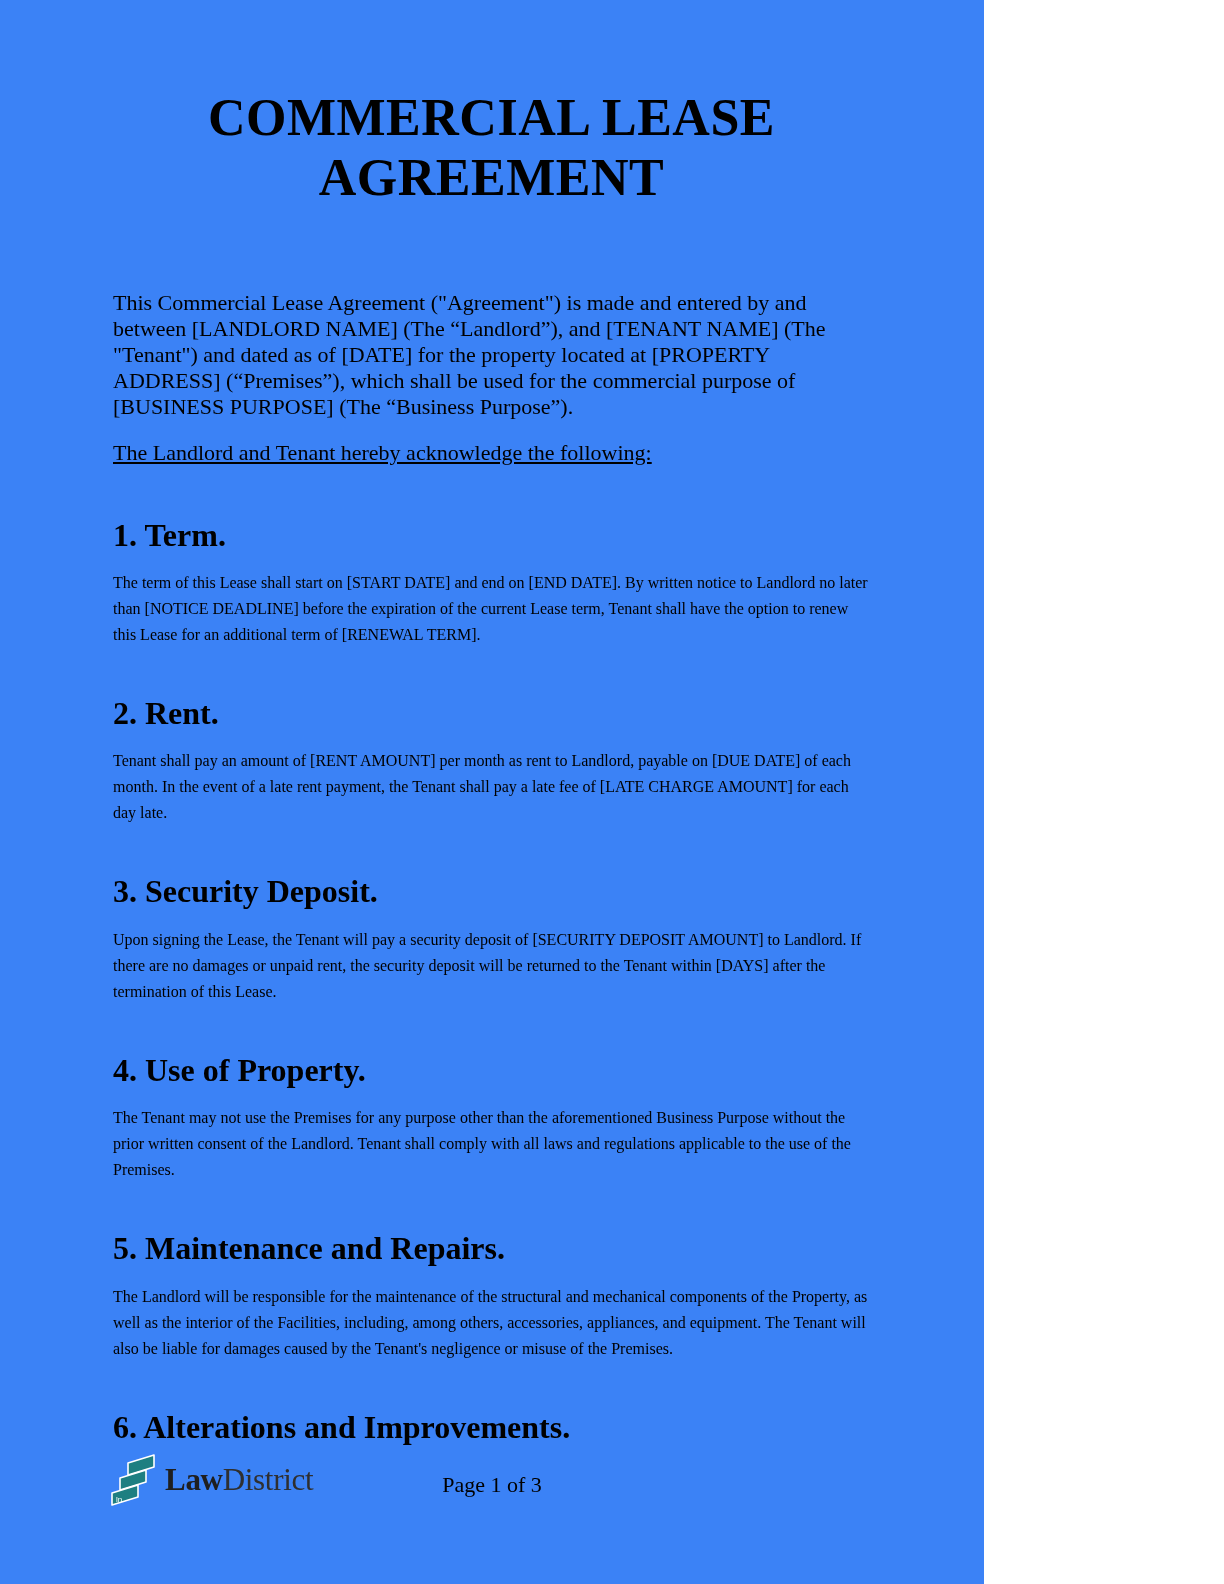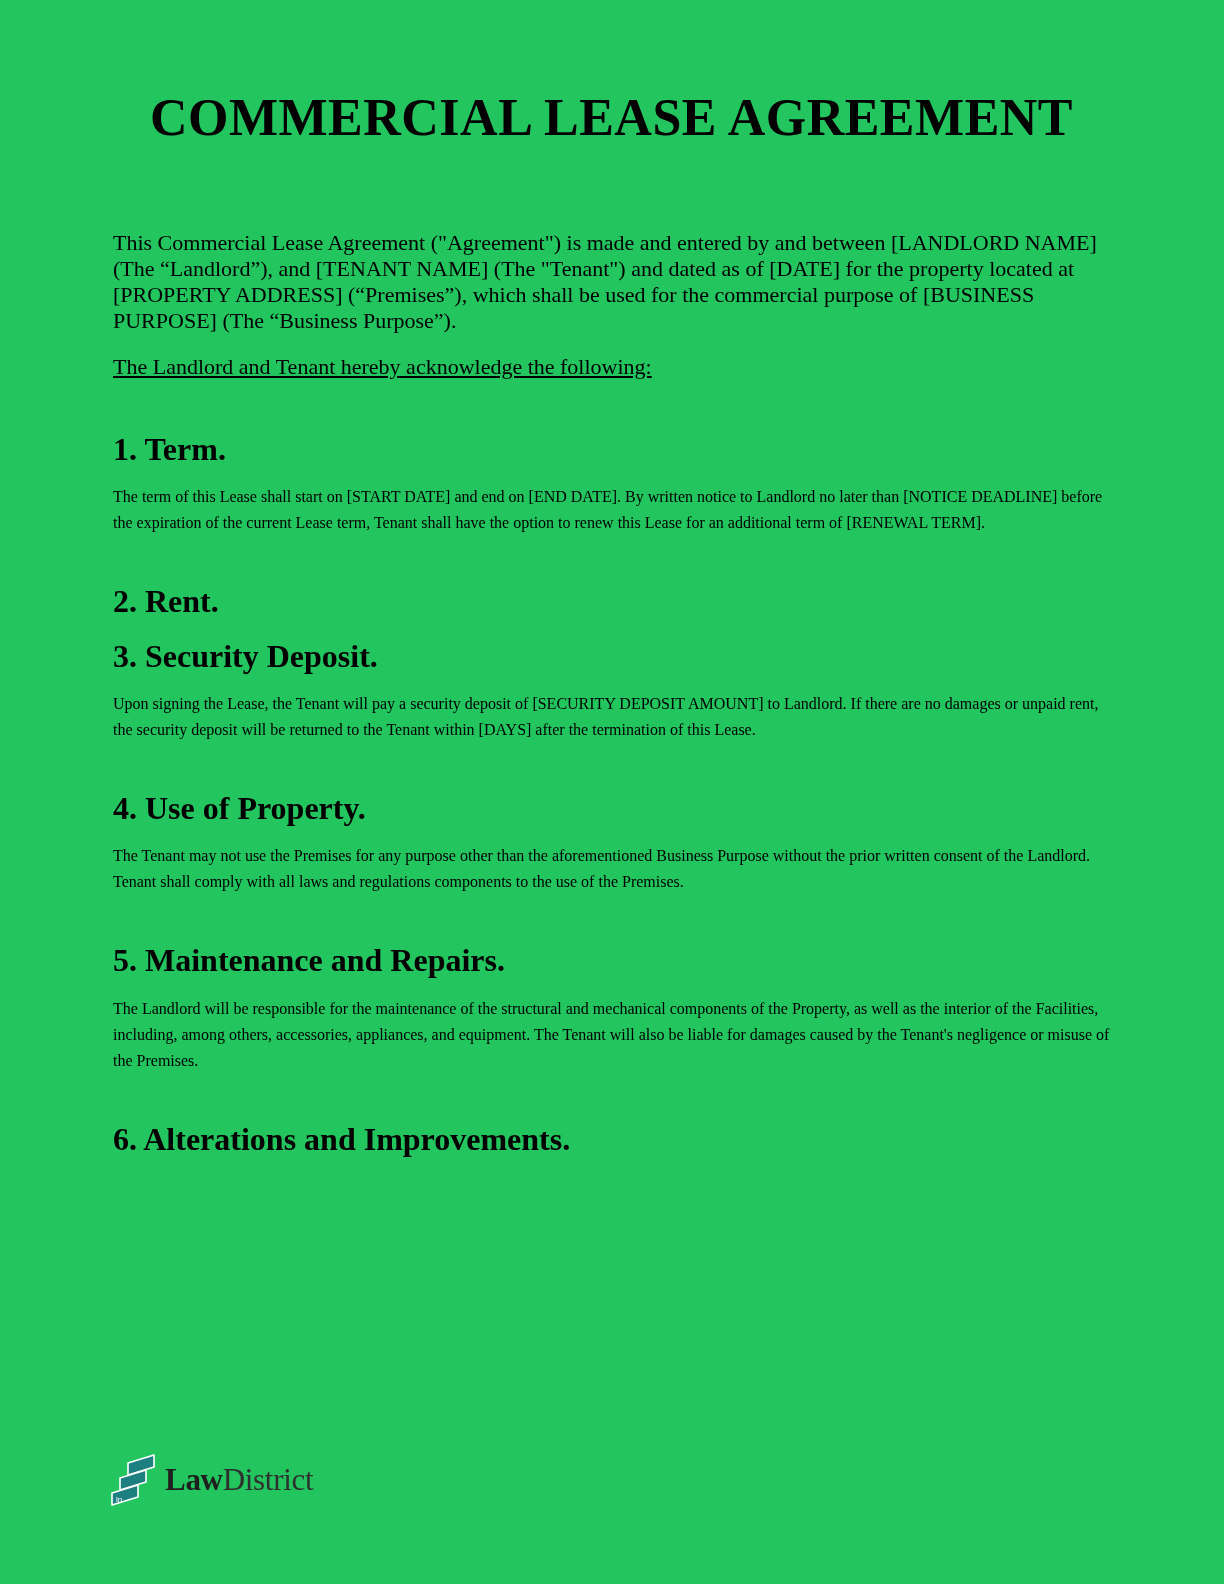--- a/index.html
+++ b/index.html
@@ -2,23 +2,23 @@
 <html><head>
 <meta charset="utf-8">
 <style>
   html, body {
     margin: 0;
     padding: 0;
     background: #ffffff;
   }
   .page {
     position: relative;
-    width: 1224px;
+    width: 984px;
     height: 1584px;
-    background: #22c55e;
+    background: #3b82f6;
     overflow: hidden;
     font-family: "Liberation Serif", serif;
     color: #000000;
   }
   .content {
     padding: 88px 114px 0 113px;
   }
   .doc-title {
     font-size: 52px;
     font-weight: bold;
@@ -98,30 +98,31 @@
 
     <p class="ack">The Landlord and Tenant hereby acknowledge the following:</p>
 
     <div>
       <h2 class="section-heading">1. Term.</h2>
       <p class="section-body">The term of this Lease shall start on [START DATE] and end on [END DATE]. By written notice to Landlord no later than [NOTICE DEADLINE] before the expiration of the current Lease term, Tenant shall have the option to renew this Lease for an additional term of [RENEWAL TERM].</p>
     </div>
 
     <div>
       <h2 class="section-heading">2. Rent.</h2>
+      <p class="section-body">Tenant shall pay an amount of [RENT AMOUNT] per month as rent to Landlord, payable on [DUE DATE] of each month. In the event of a late rent payment, the Tenant shall pay a late fee of [LATE CHARGE AMOUNT] for each day late.</p>
     </div>
 
     <div>
       <h2 class="section-heading">3. Security Deposit.</h2>
       <p class="section-body">Upon signing the Lease, the Tenant will pay a security deposit of [SECURITY DEPOSIT AMOUNT] to Landlord. If there are no damages or unpaid rent, the security deposit will be returned to the Tenant within [DAYS] after the termination of this Lease.</p>
     </div>
 
     <div>
       <h2 class="section-heading">4. Use of Property.</h2>
-      <p class="section-body">The Tenant may not use the Premises for any purpose other than the aforementioned Business Purpose without the prior written consent of the Landlord. Tenant shall comply with all laws and regulations components to the use of the Premises.</p>
+      <p class="section-body">The Tenant may not use the Premises for any purpose other than the aforementioned Business Purpose without the prior written consent of the Landlord. Tenant shall comply with all laws and regulations applicable to the use of the Premises.</p>
     </div>
 
     <div>
       <h2 class="section-heading">5. Maintenance and Repairs.</h2>
       <p class="section-body">The Landlord will be responsible for the maintenance of the structural and mechanical components of the Property, as well as the interior of the Facilities, including, among others, accessories, appliances, and equipment. The Tenant will also be liable for damages caused by the Tenant's negligence or misuse of the Premises.</p>
     </div>
 
     <div>
       <h2 class="section-heading">6. Alterations and Improvements.</h2>
     </div>
@@ -137,14 +138,15 @@
             <path d="M10 24 L36 16 L36 28 L10 36 Z"></path>
             <path d="M2 39 L28 31 L28 43 L2 51 Z"></path>
           </g>
           <text x="6" y="48" font-family="Liberation Sans, sans-serif" font-size="8" fill="#ffffff" stroke="none">ln</text>
         </svg>
       </span>
       <span class="brand-text">
         <span class="brand-law">Law</span><span class="brand-district">District</span>
       </span>
     </div>
+    <div class="page-num">Page 1 of 3</div>
   </div>
 </div>
 
 </body></html>

